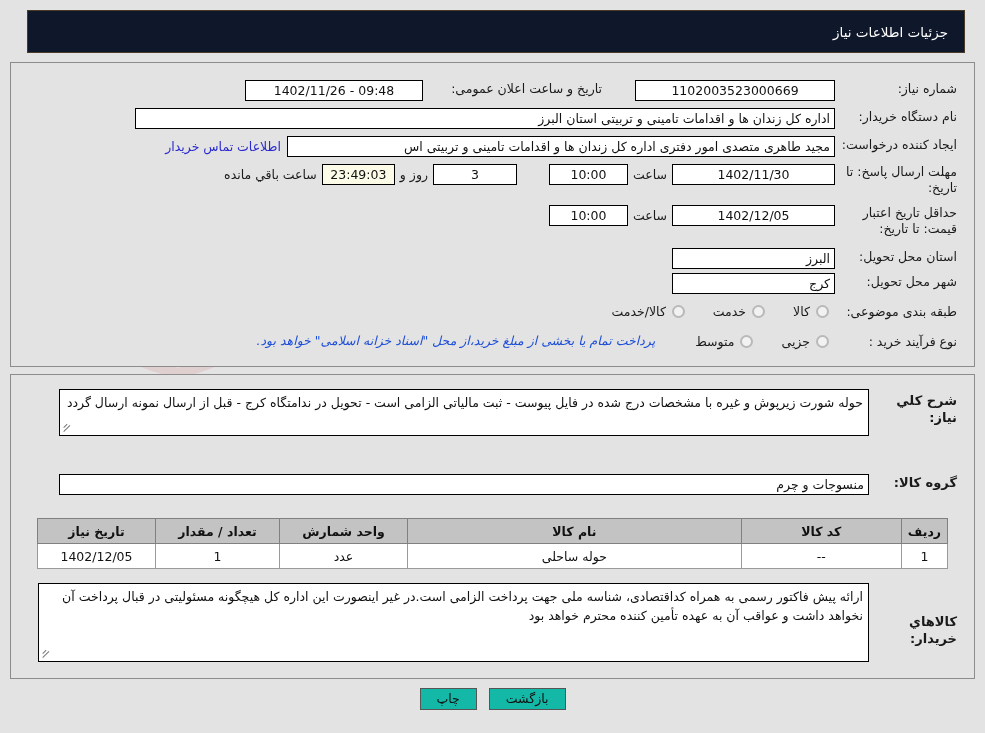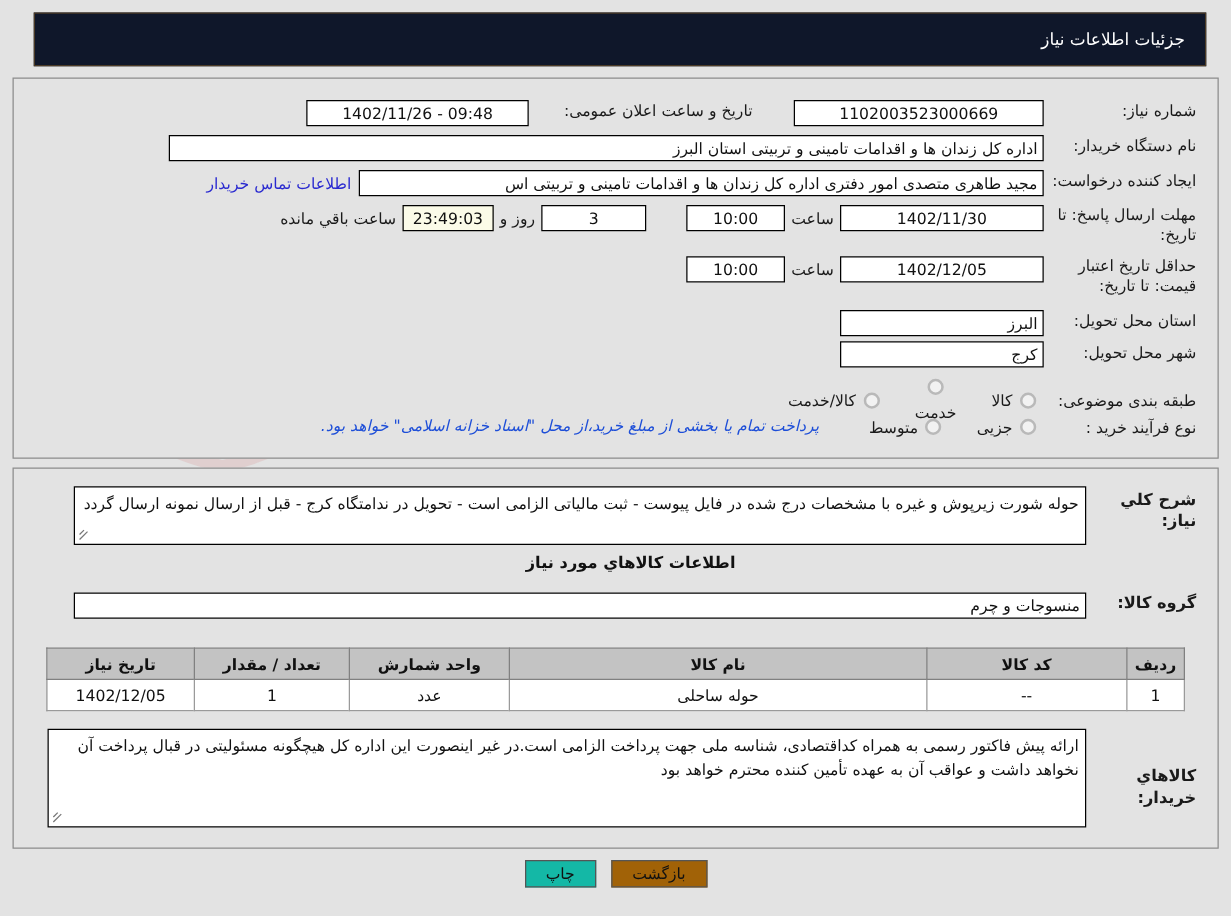--- a/index.html
+++ b/index.html
@@ -194,21 +194,21 @@
   .btn {
     border: 1px solid #555555;
     font-family: "DejaVu Sans", "Liberation Sans", sans-serif;
     font-size: 12.5px;
     color: #111111;
     height: 22px;
     line-height: 20px;
     padding: 0 16px;
     cursor: pointer;
   }
-  .btn-back  { background: #a16207; }
+  .btn-back  { background: #14b8a6; }
   .btn-print { background: #14b8a6; }
 </style>
 </head>
 <body>
 
 <div class="page">
 
   <div class="watermark">
     <svg width="820" height="170" viewBox="0 0 820 170" xmlns="http://www.w3.org/2000/svg">
       <g opacity="0.30">
@@ -274,21 +274,21 @@
     <div class="lbl" style="width:118px;">شهر محل تحویل:</div>
     <div class="inp rt" style="width:163px; margin-right:4px;">کرج</div>
   </div>
 
   <div class="frm-row" style="top:303px; right:28px; z-index:2; align-items:center;">
     <div class="lbl" style="width:118px;">طبقه بندی موضوعی:</div>
     <div class="radio-wrap" style="margin-right:10px;">
       <span class="radio"></span>
       <span class="radio-lbl">کالا</span>
     </div>
-    <div class="radio-wrap" style="margin-right:28px;flex-direction:column;">
+    <div class="radio-wrap" style="margin-right:28px;">
       <span class="radio"></span>
       <span class="radio-lbl">خدمت</span>
     </div>
     <div class="radio-wrap" style="margin-right:28px;">
       <span class="radio"></span>
       <span class="radio-lbl">کالا/خدمت</span>
     </div>
   </div>
 
   <div class="frm-row" style="top:331px; right:28px; z-index:2; align-items:center;">
@@ -307,21 +307,20 @@
   <div class="panel" id="panel-main"></div>
 
   <div class="frm-row" style="top:389px; right:28px; z-index:2;">
     <div class="lbl lbl-b" style="width:84px; padding-top:3px;">شرح کلي نياز:</div>
     <div class="ta" style="width:810px; height:47px; margin-right:4px;">
       <span>حوله شورت زیرپوش و غیره با مشخصات درج شده در فایل پیوست - ثبت مالیاتی الزامی است - تحویل در ندامتگاه کرج - قبل از ارسال نمونه ارسال گردد</span>
       <span class="ta-grip"></span>
     </div>
   </div>
 
-  <div class="sec-head" style="top:443px; right:28px; z-index:2; width:905px; text-align:center;">اطلاعات کالاهاي مورد نياز</div>
 
   <div class="frm-row" style="top:474px; right:28px; z-index:2;">
     <div class="lbl lbl-b" style="width:84px;">گروه کالا:</div>
     <div class="inp rt" style="width:810px; margin-right:4px;">منسوجات و چرم</div>
   </div>
 
   <div class="tbl-wrap">
     <table class="grid">
       <thead>
         <tr>

